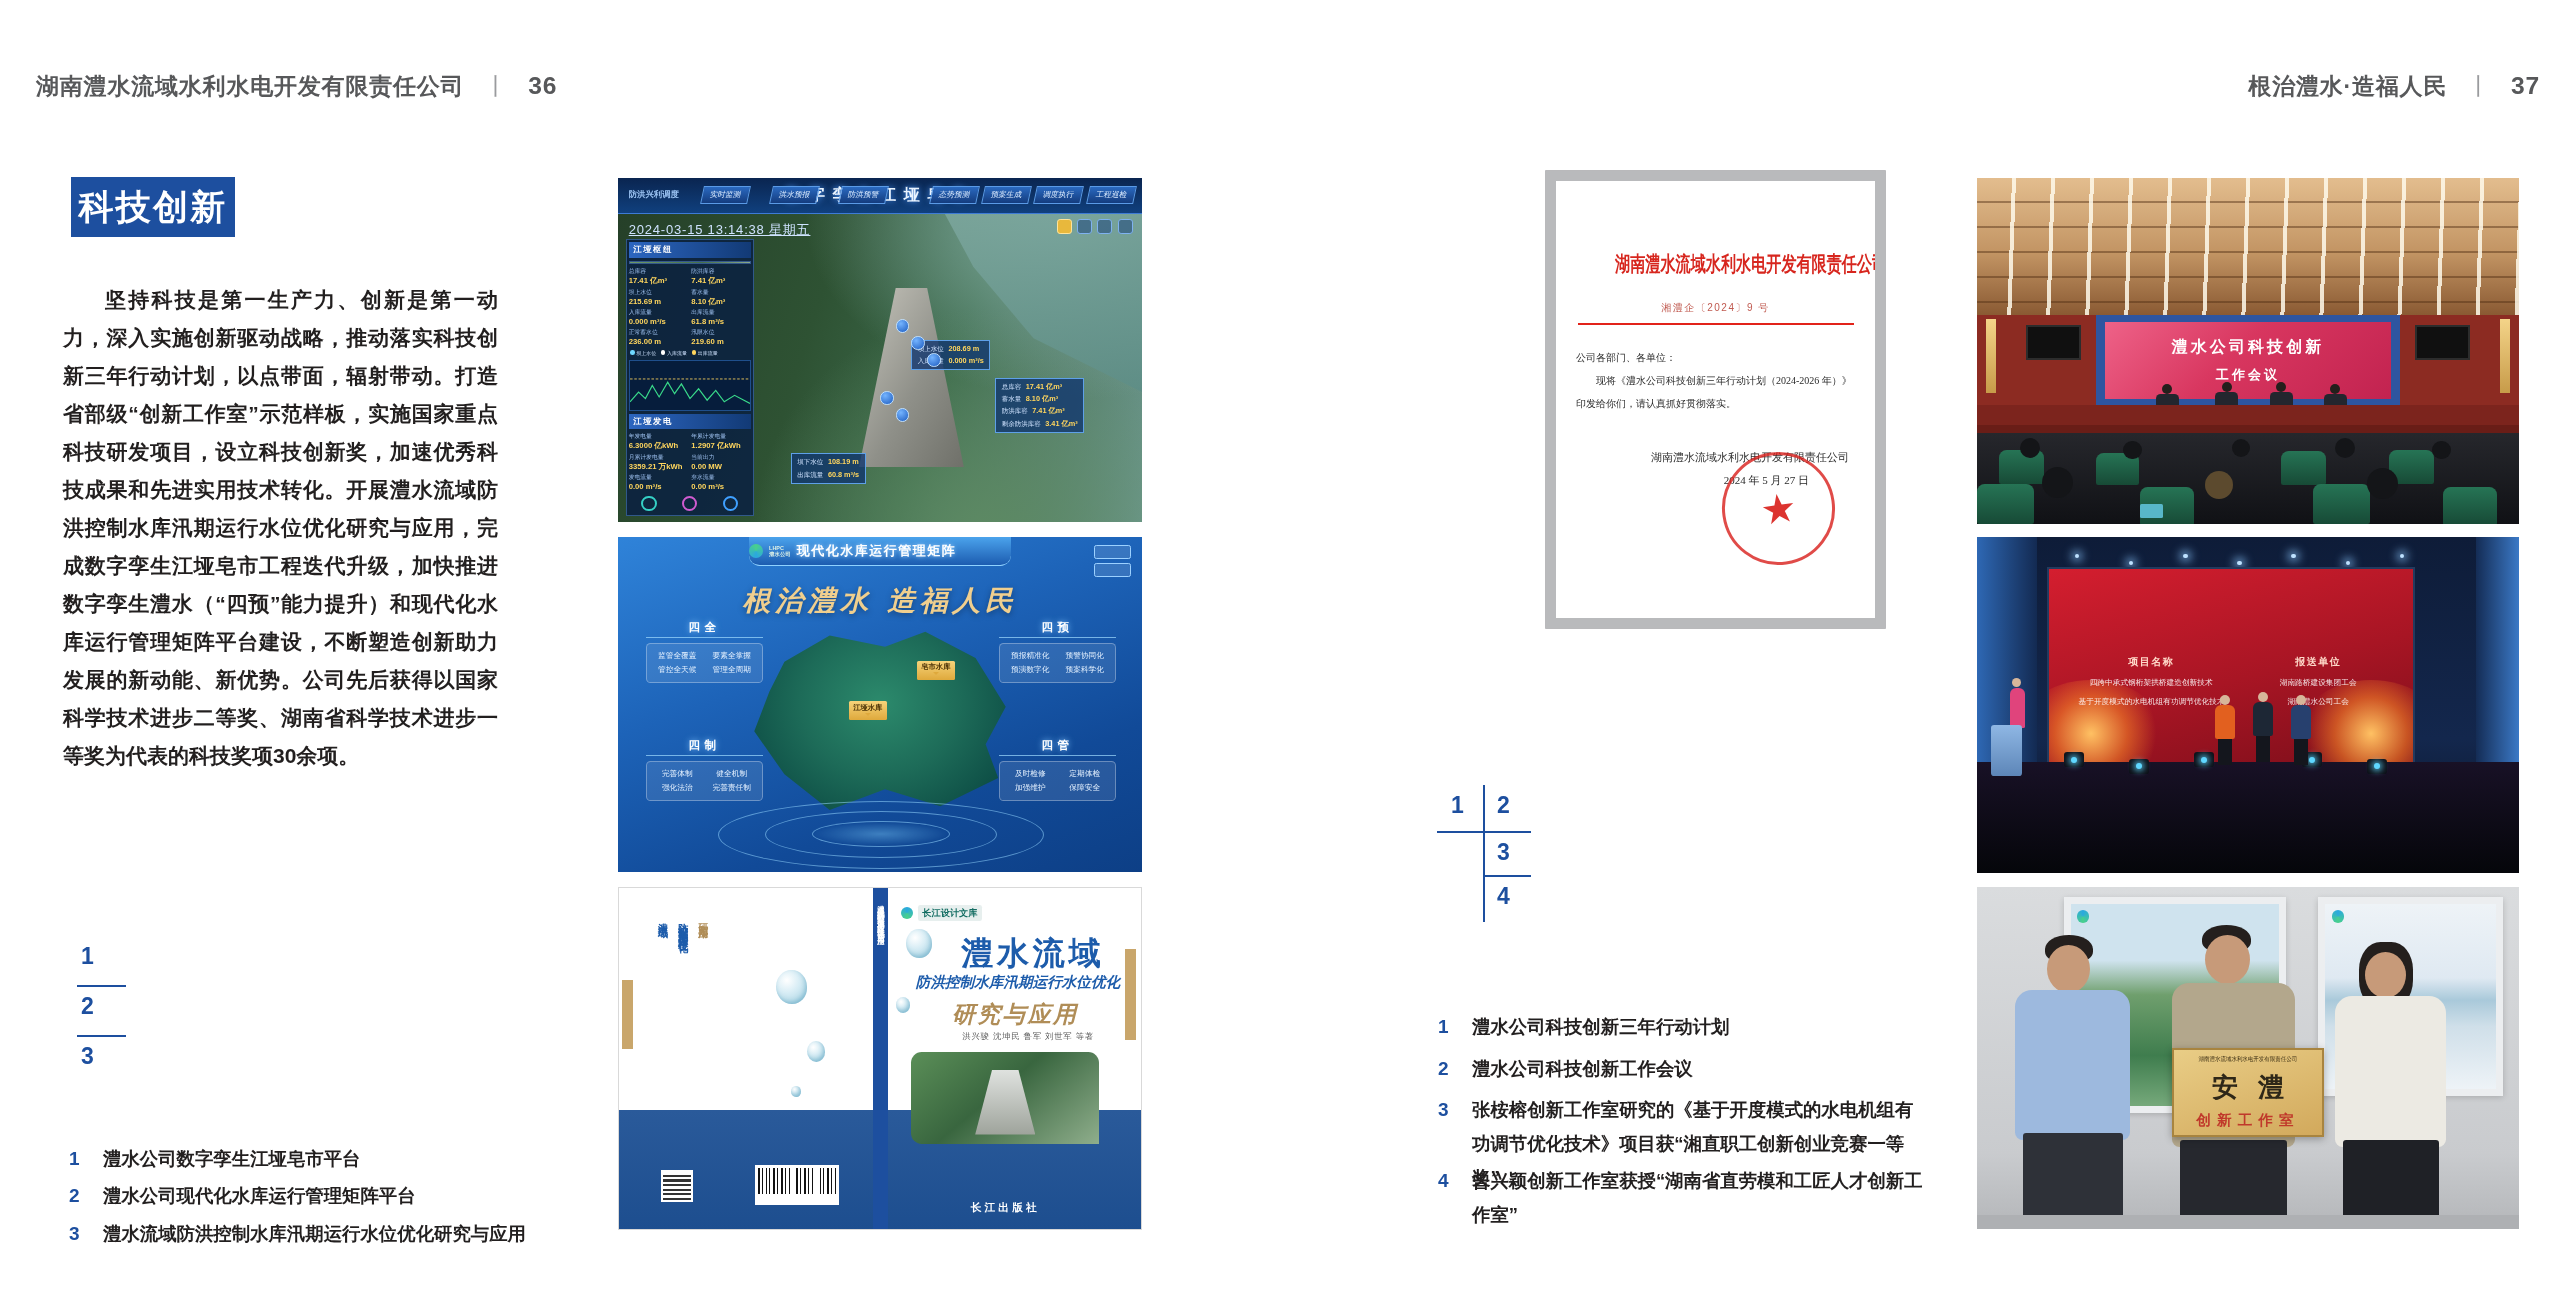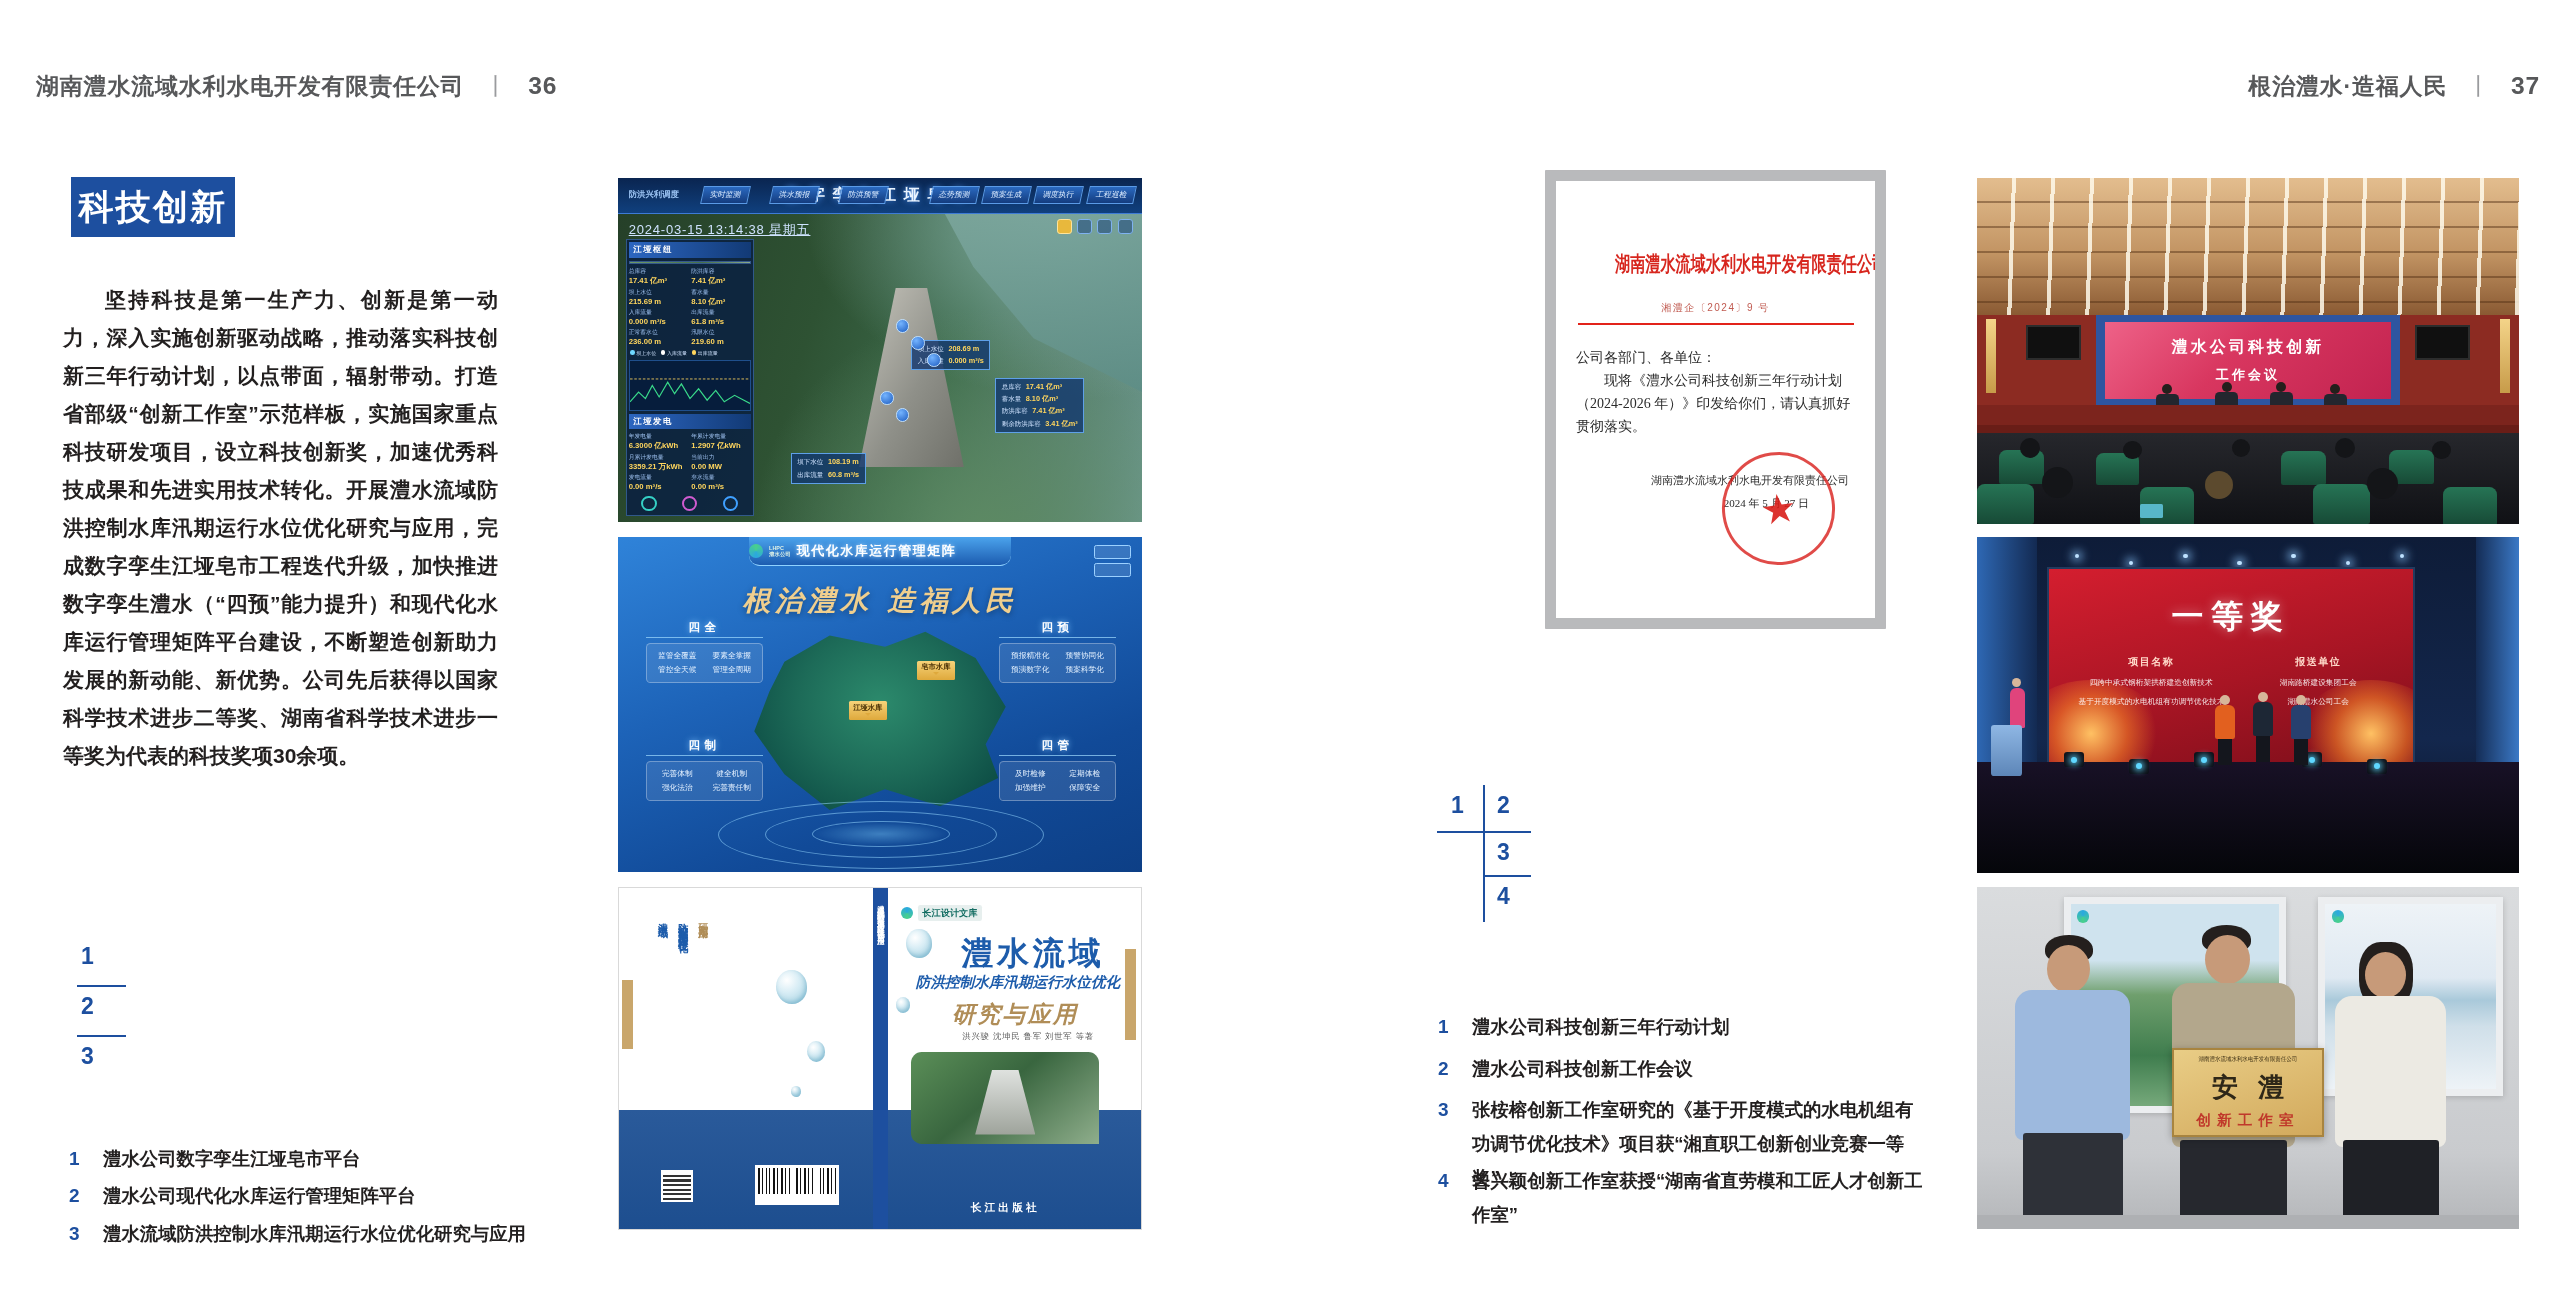--- a/index.html
+++ b/index.html
@@ -129,21 +129,21 @@
   .bk-barcode i{display:block;width:100%;height:26px;background:repeating-linear-gradient(90deg,#111 0 1.5px,#fff 1.5px 3.8px,#111 3.8px 4.6px,#fff 4.6px 7.7px);}
 
   
   .doc{background:#fbfbfb;border:10px solid #b9babc;box-sizing:border-box;box-shadow:0 0 0 0.8px #a8a9ab;}
   .doc-inner{position:absolute;inset:0;background:#fff;padding:6.1px 20px;box-sizing:border-box;}
   .doc-head{margin-top:63px;text-align:center;color:#d7261e;font-size:21px;font-weight:800;white-space:nowrap;
             transform:scaleX(.72);transform-origin:center;letter-spacing:0px;}
   .doc-no{margin-top:23px;text-align:center;color:#c05a50;font-size:10px;letter-spacing:1.5px;}
   .doc-rule{margin:7.7px 1.5px 0 1.5px;height:1.9px;background:#e2231a;}
   .doc-title{margin-top:31px;text-align:center;font-size:14.6px;font-weight:800;color:#1a1a1a;line-height:26px;}
-  .doc-body{margin-top:21.5px;font-family:"Liberation Serif","DejaVu Serif",serif;font-size:14px;line-height:23px;color:#2b2b2b;}
+  .doc-body{margin-top:21.5px;font-family:"Liberation Serif","DejaVu Serif",serif;font-size:10px;line-height:23px;color:#2b2b2b;}
   .doc-body .ind{text-indent:2em;}
   .doc-sign{margin-top:35px;text-align:right;font-family:"Liberation Serif","DejaVu Serif",serif;font-size:11px;color:#2b2b2b;padding-right:6.1px;}
   .doc-date{margin-top:7.7px;text-align:right;font-family:"Liberation Serif","DejaVu Serif",serif;font-size:11px;color:#2b2b2b;padding-right:46px;}
   .doc-seal{position:absolute;left:52%;top:62%;width:107px;height:107px;border-radius:50%;
             border:3.8px solid rgba(216,30,26,.8);display:flex;align-items:center;justify-content:center;
             color:rgba(216,30,26,.9);font-size:40px;transform:rotate(-8deg);}
 
   
   .mt{background:#1c1d22;}
   .mt-ceiling{left:0;top:0;right:0;height:137px;
@@ -601,21 +601,20 @@
   <i class="aw-dot" style="left:18%;top:5%;"></i>
   <i class="aw-dot" style="left:28%;top:7%;"></i>
   <i class="aw-dot" style="left:38%;top:5%;"></i>
   <i class="aw-dot" style="left:48%;top:7%;"></i>
   <i class="aw-dot" style="left:58%;top:5%;"></i>
   <i class="aw-dot" style="left:68%;top:7%;"></i>
   <i class="aw-dot" style="left:78%;top:5%;"></i>
   <div class="abs aw-screen">
     <i class="aw-glow" style="left:-31px;bottom:-23px;"></i>
     <i class="aw-glow" style="right:-31px;bottom:-23px;"></i>
-    <div class="aw-title">一等奖</div>
     <div class="abs" style="left:8%;top:44%;width:40%;">
       <div class="aw-colhdr">项目名称</div>
       <div class="aw-line">四跨中承式钢桁架拱桥建造创新技术</div>
       <div class="aw-line">基于开度模式的水电机组有功调节优化技术</div>
     </div>
     <div class="abs" style="left:56%;top:44%;width:36%;">
       <div class="aw-colhdr">报送单位</div>
       <div class="aw-line">湖南路桥建设集团工会</div>
       <div class="aw-line">湖南澧水公司工会</div>
     </div>

